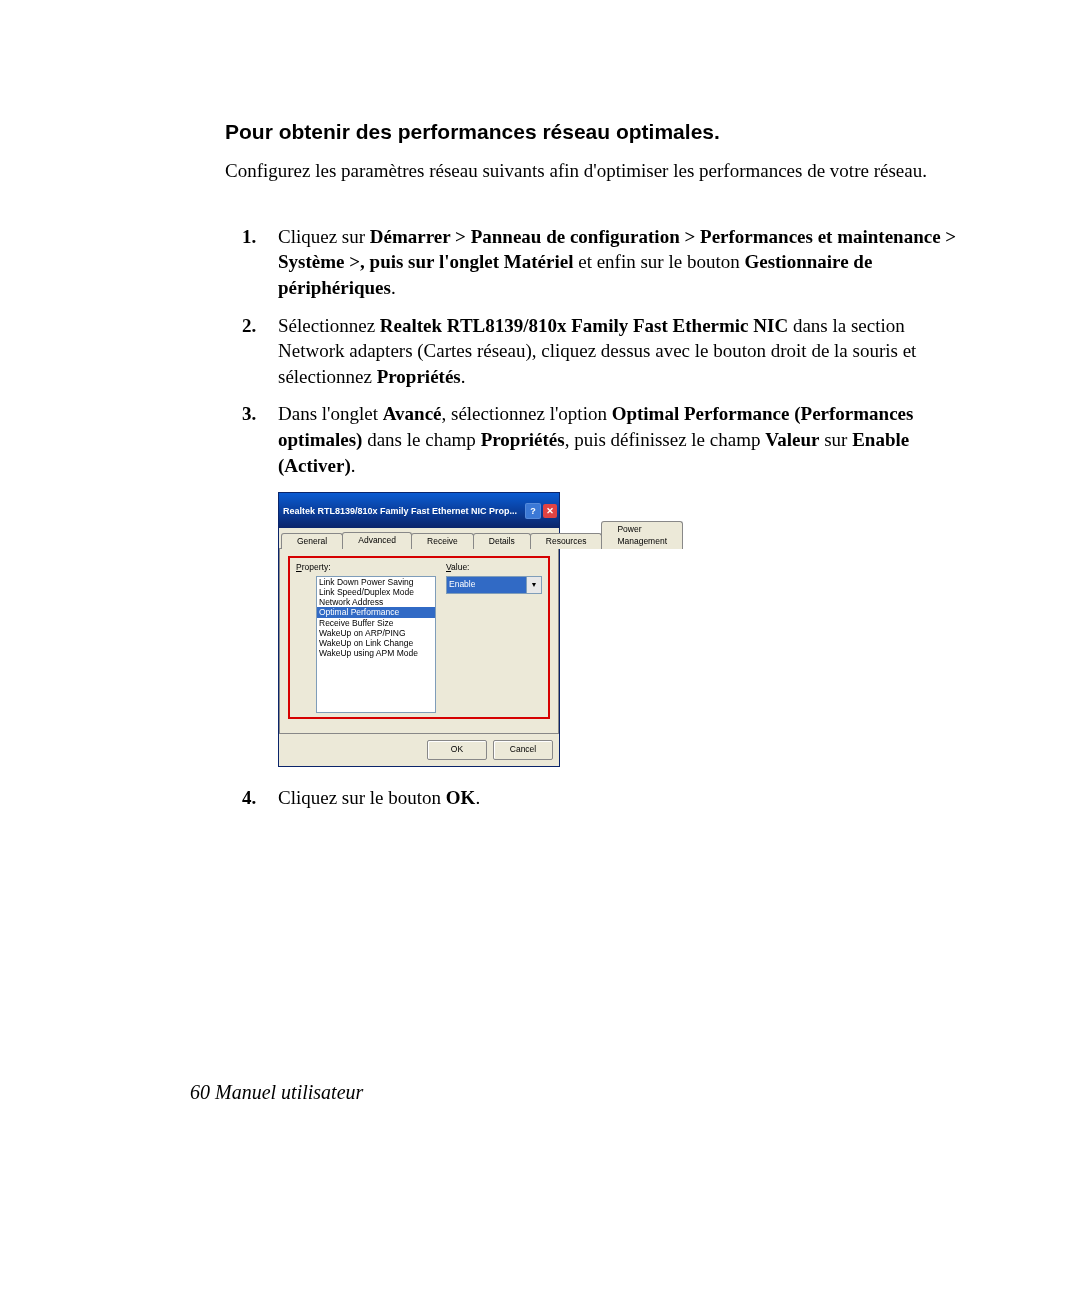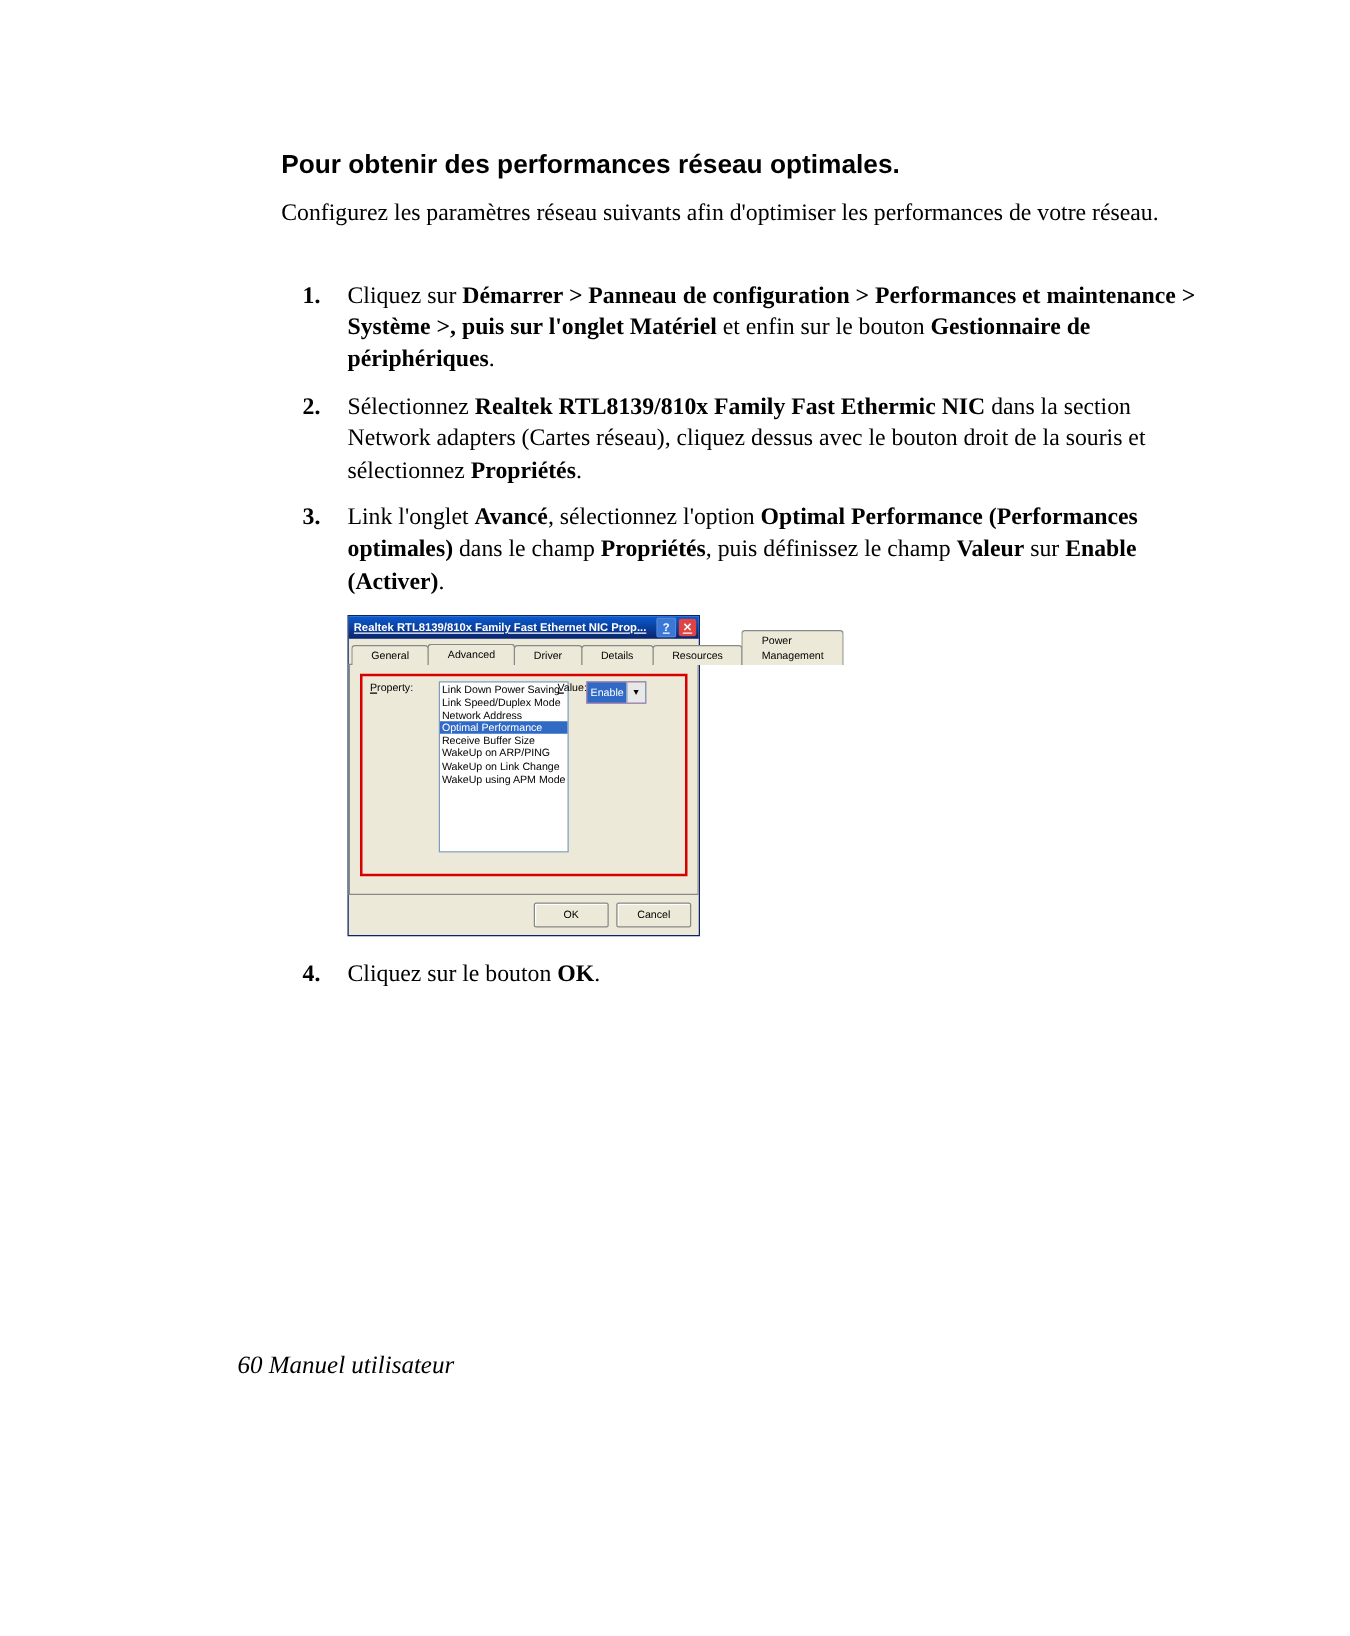--- a/index.html
+++ b/index.html
@@ -59,23 +59,22 @@
     background: #ece9d8;
     font-family: Tahoma, Arial, sans-serif;
     font-size: 8.5px;
     color: #000;
   }
   .titlebar {
     background: linear-gradient(180deg,#0a5bd2 0%,#0a246a 100%);
     color: #fff;
     display: flex;
     align-items: center;
-    height: 18px;
+    height: 35px;
     padding: 0 2px 0 4px;
-    text-decoration: underline;
   }
   .titlebar .title {
     flex: 1;
     font-weight: bold;
     font-size: 9px;
     white-space: nowrap;
     overflow: hidden;
   }
   .titlebar .winbtn {
     width: 14px;
@@ -128,21 +127,21 @@
     border: 2px solid #d60000;
     padding: 4px 6px 4px 6px;
     display: flex;
     gap: 10px;
     background: #ece9d8;
     min-height: 162px;
     box-sizing: border-box;
   }
   .col {
     display: flex;
-    flex-direction: row;
+    flex-direction: column;
   }
   .col.left { width: 140px; }
   .col.right { flex: 1; }
   .col-label {
     font-size: 8.5px;
     margin: 0 0 2px 0;
   }
   .col-label .ul { text-decoration: underline; }
   .listbox {
     background: #fff;
@@ -223,33 +222,33 @@
   <p class="intro">Configurez les paramètres réseau suivants afin d'optimiser les performances de votre réseau.</p>
 
   <ol class="steps">
     <li>
       <span>Cliquez sur </span><span class="bold">Démarrer &gt; Panneau de configuration &gt; Performances et maintenance &gt; Système &gt;, puis sur l'onglet Matériel</span><span> et enfin sur le bouton </span><span class="bold">Gestionnaire de périphériques</span><span>.</span>
     </li>
     <li>
       <span>Sélectionnez </span><span class="bold">Realtek RTL8139/810x Family Fast Ethermic NIC</span><span> dans la section Network adapters (Cartes réseau), cliquez dessus avec le bouton droit de la souris et sélectionnez </span><span class="bold">Propriétés</span><span>.</span>
     </li>
     <li>
-      <span>Link l'onglet </span><span class="bold">Avancé</span><span>, sélectionnez l'option </span><span class="bold">Optimal Performance (Performances optimales)</span><span> dans le champ </span><span class="bold">Propriétés</span><span>, puis définissez le champ </span><span class="bold">Valeur</span><span> sur </span><span class="bold">Enable (Activer)</span><span>.</span>
+      <span>Dans l'onglet </span><span class="bold">Avancé</span><span>, sélectionnez l'option </span><span class="bold">Optimal Performance (Performances optimales)</span><span> dans le champ </span><span class="bold">Propriétés</span><span>, puis définissez le champ </span><span class="bold">Valeur</span><span> sur </span><span class="bold">Enable (Activer)</span><span>.</span>
 
       <div class="dialog-wrap">
         <div class="dialog">
           <div class="titlebar">
             <span class="title">Realtek RTL8139/810x Family Fast Ethernet NIC Prop...</span>
             <span class="winbtn help">?</span>
             <span class="winbtn close">✕</span>
           </div>
           <div class="tabs">
             <div class="tab">General</div>
             <div class="tab active">Advanced</div>
-            <div class="tab">Driver</div>
+            <div class="tab">Receive</div>
             <div class="tab">Details</div>
             <div class="tab">Resources</div>
             <div class="tab">Power Management</div>
           </div>
           <div class="tab-panel">
             <div class="red-frame">
               <div class="col left">
                 <div class="col-label"><span class="ul">P</span><span>roperty:</span></div>
                 <div class="listbox">
                   <div class="item">Link Down Power Saving</div>

